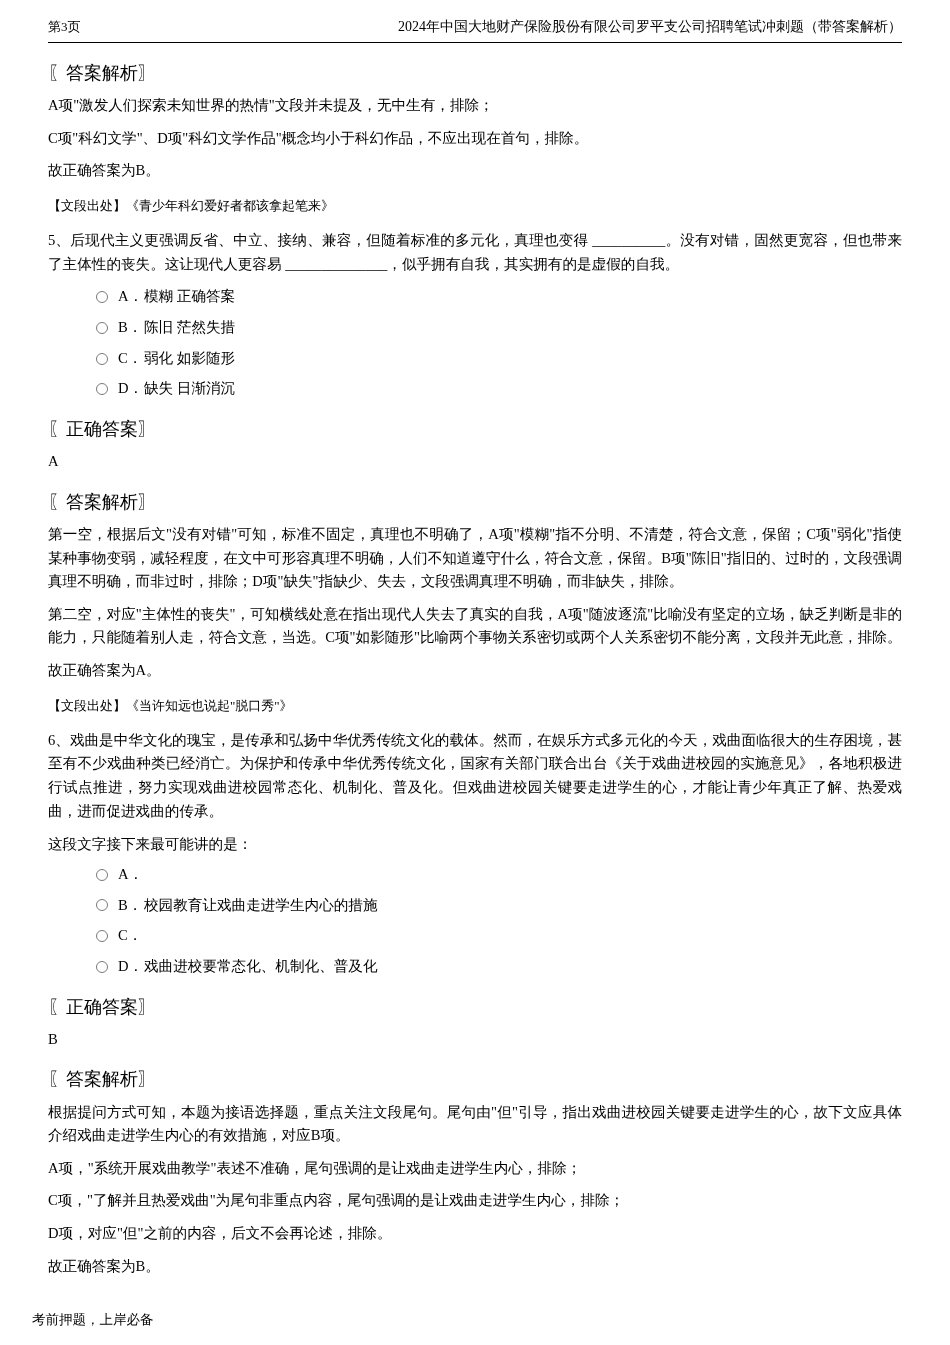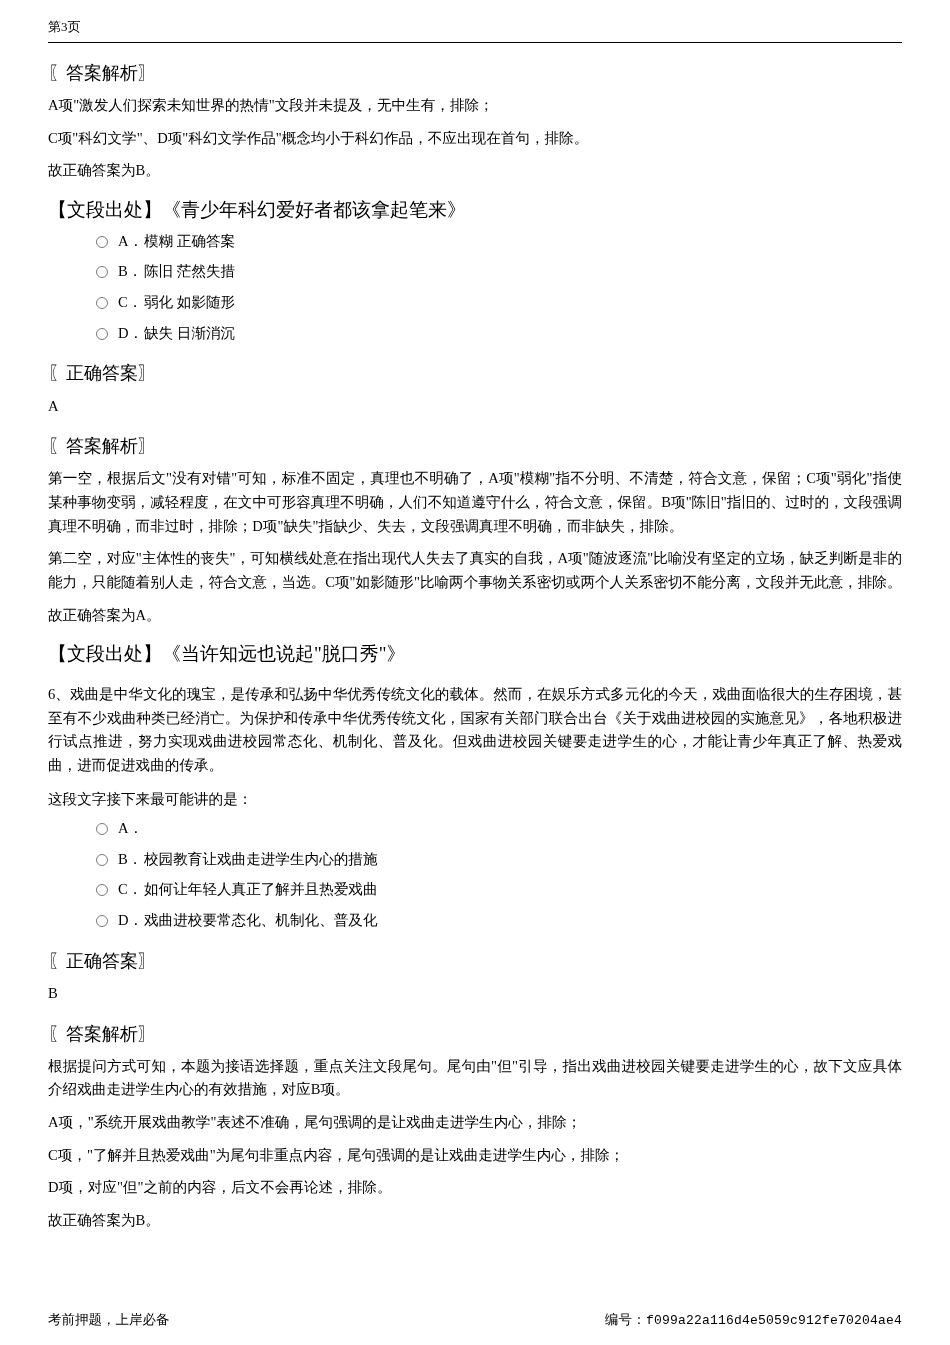--- a/index.html
+++ b/index.html
@@ -99,26 +99,26 @@
   }
   .answer-val {
     margin: 2px 0 4px 0;
     font-size: 14.6px;
   }
   .explain p {
     margin: 0 0 9px 0;
   }
   .source {
     margin: 12px 0 4px 0;
-    font-size: 19px;
+    font-size: 13px;
   }
   
   .footer {
     position: absolute;
-    left: 48px;
+    left: 32px;
     right: 48px;
     bottom: 16px;
     display: flex;
     align-items: flex-end;
     justify-content: space-between;
     font-size: 13.5px;
   }
   .footer .code {
     font-family: "Liberation Serif", serif;
     letter-spacing: 0.2px;
@@ -128,34 +128,36 @@
     font-size: 13px;
   }
 </style>
 </head>
 <body>
 
 <div class="page">
 
   <div class="header">
     <span class="page-num">第3页</span>
+    <span class="doc-title">2024年中国大地财产保险股份有限公司罗平支公司招聘笔试冲刺题（带答案解析）</span>
   </div>
   <hr class="rule">
 
   <div class="content">
 
     <div>
       <p class="label label-first">〖答案解析〗</p>
       <p>A项"激发人们探索未知世界的热情"文段并未提及，无中生有，排除；</p>
       <p>C项"科幻文学"、D项"科幻文学作品"概念均小于科幻作品，不应出现在首句，排除。</p>
       <p>故正确答案为B。</p>
       <p class="source">【文段出处】《青少年科幻爱好者都该拿起笔来》</p>
     </div>
 
     <div>
+      <p class="qtext"><span>5、</span><span>后现代主义更强调反省、中立、接纳、兼容，但随着标准的多元化，真理也变得 __________。没有对错，固然更宽容，但也带来了主体性的丧失。这让现代人更容易 ______________，似乎拥有自我，其实拥有的是虚假的自我。</span></p>
       <ul class="options">
         <li>
           <span class="radio"></span>
           <span class="opt-letter">A．</span>
           <span>模糊 正确答案</span>
         </li>
         <li>
           <span class="radio"></span>
           <span class="opt-letter">B．</span>
           <span>陈旧 茫然失措</span>
@@ -191,21 +193,20 @@
           <span class="opt-letter">A．</span>
         </li>
         <li>
           <span class="radio"></span>
           <span class="opt-letter">B．</span>
           <span>校园教育让戏曲走进学生内心的措施</span>
         </li>
         <li>
           <span class="radio"></span>
           <span class="opt-letter">C．</span>
-          <span>如何让年轻人真正了解并且热爱戏曲</span>
         </li>
         <li>
           <span class="radio"></span>
           <span class="opt-letter">D．</span>
           <span>戏曲进校要常态化、机制化、普及化</span>
         </li>
       </ul>
       <p class="label">〖正确答案〗</p>
       <p class="answer-val">B</p>
       <p class="label">〖答案解析〗</p>
@@ -216,16 +217,15 @@
         <p>D项，对应"但"之前的内容，后文不会再论述，排除。</p>
         <p>故正确答案为B。</p>
       </div>
 
     </div>
 
   </div>
 
   <div class="footer">
     <span>考前押题，上岸必备</span>
-    <span class="code"><span>编号：</span><span class="mono">f099a22a116d4e5059c912fe70204ae4</span></span>
   </div>
 
 </div>
 
 </body></html>

